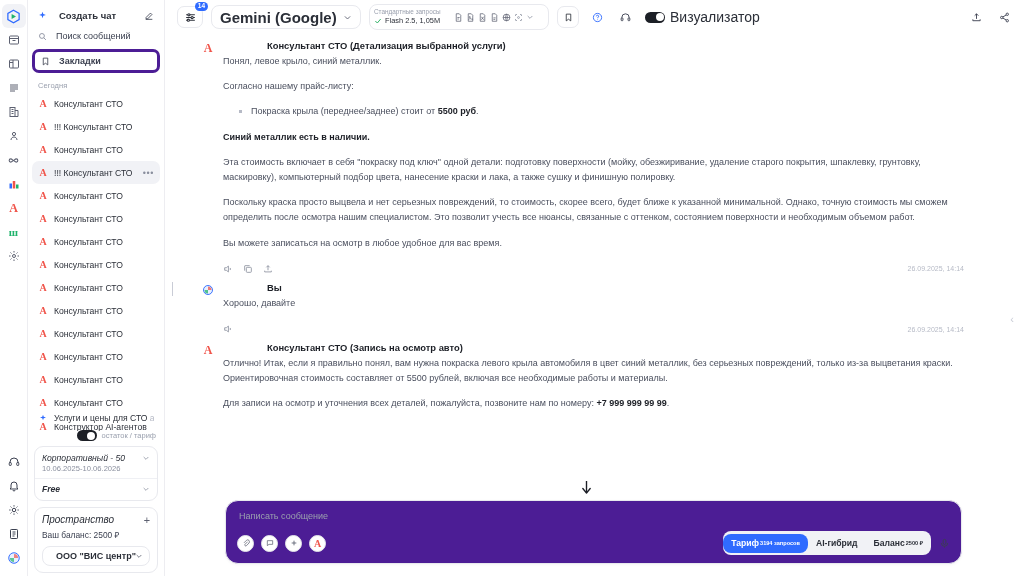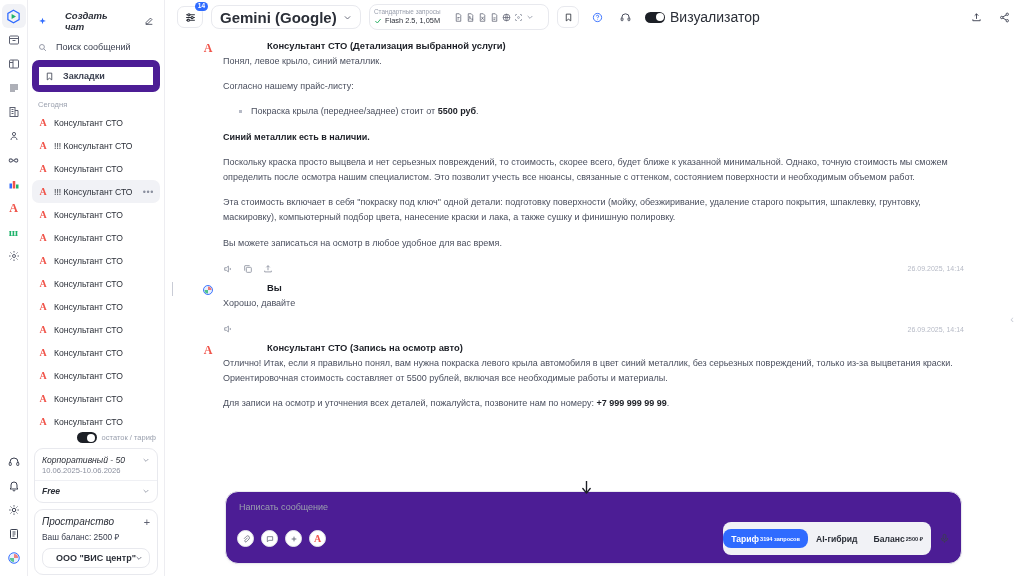--- a/index.html
+++ b/index.html
@@ -41,40 +41,39 @@
   .sidebar {
     width: 137px; flex: 0 0 137px;
     height: 576px;
     background: #ffffff;
     border-right: 1px solid #ededf1;
     display: flex; flex-direction: column;
     position: relative;
   }
   .sb-head { padding: 8px 8px 2px 8px; }
   .sb-newchat {
-    display: flex; align-items: center; gap: 18px;
+    display: flex; align-items: center; gap: 12px;
     font-size: 9.5px; font-weight: 700; color: #2b2f38;
     padding: 2px 2px;
     cursor: pointer;
     position: relative;
-    font-style: italic;
   }
   .sb-newchat .plus-ic { color: #2f6bff; display:flex; }
   .sb-newchat .edit-ic { margin-left: auto; color: #5c6070; display:flex; }
 
   .sb-row {
     display: flex; align-items: center; gap: 7px;
     padding: 4px 6px; margin: 2px 4px;
     border-radius: 7px;
     font-size: 9px; color: #3b4050;
     cursor: pointer;
     white-space: nowrap;
   }
   .sb-row .ic { color: #8a8f9e; display: flex; flex: 0 0 11px; }
-  .sb-row.bordered { border: 7px solid #4c1d95; }
+  .sb-row.bordered { border: 3px solid #4c1d95; }
   .sb-row.bordered .ic { color: #5c6070; }
   .sb-section-label {
     font-size: 7.5px; color: #9aa0ae; padding: 6px 10px 2px 10px; letter-spacing: .1px;
   }
 
   .chatlist { overflow: hidden; flex: 0 0 auto; padding-top: 0px; }
   .chat-item {
     display: flex; align-items: center; gap: 6px;
     height: 23px;
     margin: 0 4px;
@@ -248,21 +247,21 @@
     width: 17px; height: 17px; border-radius: 50%;
     border: 1px solid #e4e5ea;
     display: flex; align-items: center; justify-content: center;
     color: #5c6070; cursor: pointer; background:#fff;
   }
   .c-round.red { color: #f0544a; font-family: "Liberation Serif", serif; font-size: 10px; font-weight: 700; }
   .c-right { margin-left: auto; display: flex; align-items: center; gap: 8px; }
   .pillgroup {
     display: flex; align-items: center;
     background: #f1f2f6; border-radius: 8px;
-    height: 33px; padding: 0; overflow: hidden;
+    height: 24px; padding: 0; overflow: hidden;
   }
   .pill {
     height: 19px; display: flex; align-items: center; gap: 1px;
     padding: 0 8px; font-size: 8.6px; font-weight: 700; color: #2b2f38;
     cursor: pointer; white-space: nowrap;
   }
   .pill.active { background: #2f6bff; color: #fff; border-radius: 8px; }
   .pill sup { font-size: 5.6px; font-weight: 700; vertical-align: super; }
   .mic { color: #3b4050; cursor: pointer; display:flex; }
 
@@ -661,22 +660,22 @@
               <span class="a-glyph">A</span>
             </div>
             <div class="msg-body">
               <div class="msg-title">Консультант СТО (Детализация выбранной услуги)</div>
               <div class="msg-p">Понял, левое крыло, синий металлик.</div>
               <div class="msg-p">Согласно нашему прайс-листу:</div>
               <ul class="msg-ul">
                 <li>Покраска крыла (переднее/заднее) стоит от <b>5500 руб</b>.</li>
               </ul>
               <div class="msg-strong">Синий металлик есть в наличии.</div>
+              <div class="msg-p">Эта стоимость включает в себя "покраску под ключ" одной детали: подготовку поверхности (мойку, обезжиривание, удаление старого покрытия, шпаклевку, грунтовку, маскировку), компьютерный подбор цвета, нанесение краски и лака, а также сушку и финишную полировку.</div>
               <div class="msg-p">Поскольку краска просто выцвела и нет серьезных повреждений, то стоимость, скорее всего, будет ближе к указанной минимальной. Однако, точную стоимость мы сможем определить после осмотра нашим специалистом. Это позволит учесть все нюансы, связанные с оттенком, состоянием поверхности и необходимым объемом работ.</div>
-              <div class="msg-p">Эта стоимость включает в себя "покраску под ключ" одной детали: подготовку поверхности (мойку, обезжиривание, удаление старого покрытия, шпаклевку, грунтовку, маскировку), компьютерный подбор цвета, нанесение краски и лака, а также сушку и финишную полировку.</div>
               <div class="msg-p">Вы можете записаться на осмотр в любое удобное для вас время.</div>
               <div class="msg-foot">
                 <span class="fic">
                   <svg width="10" height="10" viewBox="0 0 24 24" fill="none" stroke="#8a8f9e" stroke-width="2">
                     <path d="M4 9v6h4l5 4V5L8 9z"></path>
                     <path d="M17 9.5a4 4 0 010 5"></path>
                   </svg>
                 </span>
                 <span class="fic">
                   <svg width="10" height="10" viewBox="0 0 24 24" fill="none" stroke="#8a8f9e" stroke-width="2">

